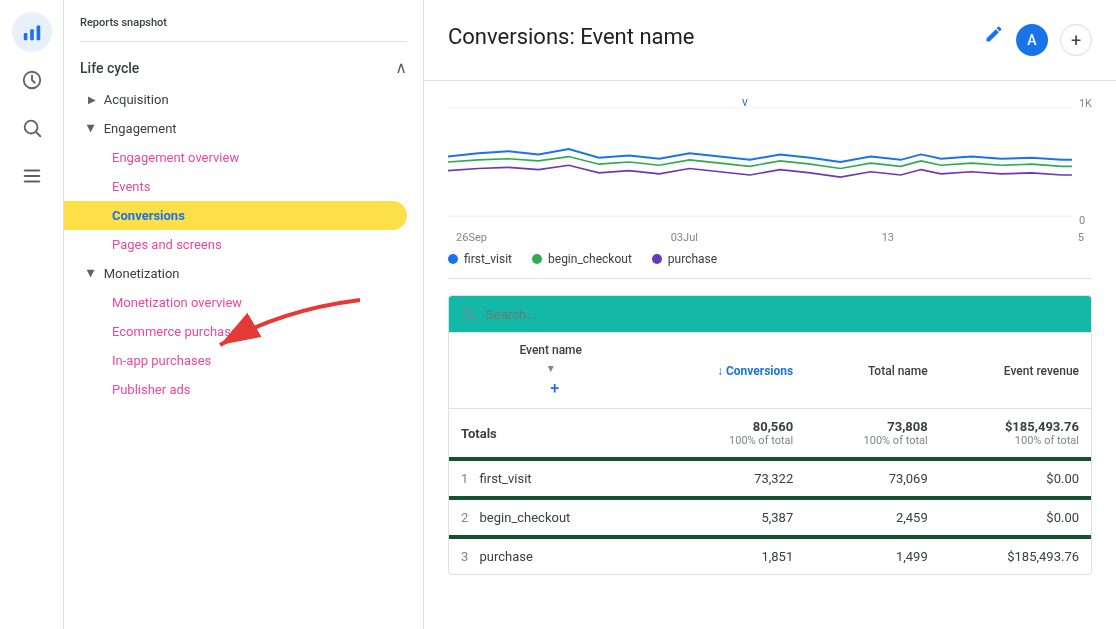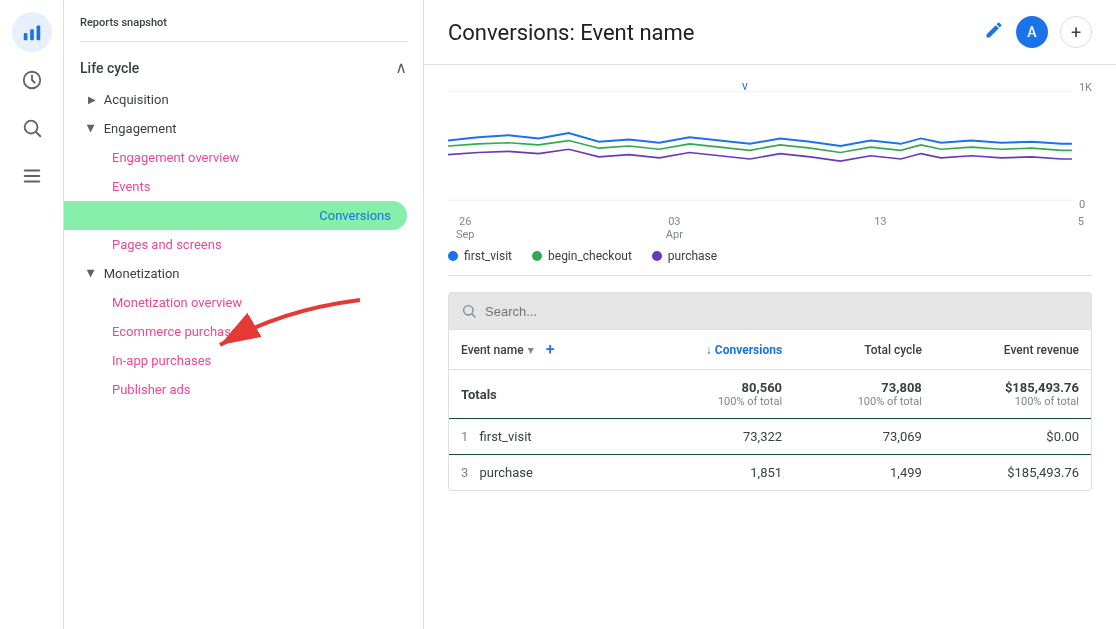--- a/index.html
+++ b/index.html
@@ -93,39 +93,37 @@
       display: inline-block;
     }
     .sidebar-group-header.closed .triangle {}
     .sidebar-item {
       padding: 7px 16px 7px 48px;
       cursor: pointer;
       font-size: 13px;
       color: #ec4899;
     }
     .sidebar-item.active {
-      background: #86efac;
+      background: #fde047;
       color: #1a73e8;
-      font-weight: 400;
+      font-weight: 700;
       border-radius: 0 20px 20px 0;
       margin-right: 16px;
-      text-align: right;
     }
 
     
     .main {
       flex: 1;
       display: flex;
       flex-direction: column;
       overflow: hidden;
     }
     .main-header {
       display: flex;
-      align-items: center;
-      padding: 16px 24px;
+      padding: 24px 24px;
       border-bottom: 1px solid #e0e0e0;
       gap: 12px;
     }
     .main-title {
       font-size: 22px;
       font-weight: 400;
       color: #202124;
       flex: 1;
     }
     .edit-icon {
@@ -181,21 +179,21 @@
       width: 100%;
       height: 100%;
     }
     .chart-labels {
       display: flex;
       justify-content: space-between;
       font-size: 11px;
       color: #80868b;
       padding: 4px 8px 0 8px;
     }
-    .chart-label-group { display: flex; flex-direction: column; align-items: center; }
+    .chart-label-group { display: flex; flex-direction: row; }
     .chart-y-labels {
       position: absolute;
       right: 0;
       top: 0;
       display: flex;
       flex-direction: column;
       justify-content: space-between;
       height: 100%;
       font-size: 11px;
       color: #80868b;
@@ -219,21 +217,21 @@
     }
 
     
     .search-bar {
       display: flex;
       align-items: center;
       gap: 8px;
       padding: 10px 12px;
       border: 1px solid #e0e0e0;
       border-radius: 4px 4px 0 0;
-      background: #e5e5e5;
+      background: #14b8a6;
       color: #80868b;
       font-size: 13px;
     }
     .table-wrapper {
       border: 1px solid #e0e0e0;
       border-top: none;
       border-radius: 0 0 4px 4px;
       overflow: hidden;
     }
     table {
@@ -245,30 +243,31 @@
       background: #fff;
       border-bottom: 1px solid #e0e0e0;
     }
     thead th {
       padding: 10px 12px;
       text-align: right;
       font-weight: 500;
       color: #3c4043;
       font-size: 12px;
       white-space: nowrap;
+      flex-direction: column;
     }
     thead th:first-child {
       text-align: left;
       display: flex;
       align-items: center;
       gap: 4px;
     }
     thead th.left { text-align: left; }
     tbody tr {
-      border-bottom: 1px solid #14532d;
+      border-bottom: 4px solid #14532d;
     }
     tbody tr:last-child { border-bottom: none; }
     tbody td {
       padding: 10px 12px;
       text-align: right;
       color: #3c4043;
     }
     tbody td:first-child { text-align: left; }
     .totals-row td {
       font-weight: 500;
@@ -391,21 +390,21 @@
           <span>0</span>
         </div>
       </div>
       <div class="chart-labels">
         <div class="chart-label-group">
           <span>26</span>
           <span>Sep</span>
         </div>
         <div class="chart-label-group">
           <span>03</span>
-          <span>Apr</span>
+          <span>Jul</span>
         </div>
         <div class="chart-label-group">
           <span>13</span>
           <span></span>
         </div>
         <div class="chart-label-group">
           <span>5</span>
           <span></span>
         </div>
       </div>
@@ -437,21 +436,21 @@
     <div class="table-wrapper">
       <table>
         <thead>
           <tr>
             <th class="left" style="text-align:left;padding:10px 12px;font-weight:500;font-size:12px;">
               <span>Event name</span>
               <span style="color:#80868b;">▾</span>
               <span style="margin-left:8px;color:#1a73e8;font-size:16px;cursor:pointer;">+</span>
             </th>
             <th style="color:#1a73e8;font-weight:bold;">↓ Conversions</th>
-            <th>Total cycle</th>
+            <th>Total name</th>
             <th>Event revenue</th>
           </tr>
         </thead>
         <tbody>
 
           <tr class="totals-row">
             <td class="totals-label" style="padding-left:12px;">
               <strong>Totals</strong>
             </td>
             <td>
@@ -468,20 +467,29 @@
             </td>
           </tr>
 
           <tr>
             <td style="padding-left:12px;">
               <span class="row-num">1</span>
               <span class="blue-link">first_visit</span>
             </td>
             <td>73,322</td>
             <td>73,069</td>
+            <td>$0.00</td>
+          </tr>
+          <tr>
+            <td style="padding-left:12px;">
+              <span class="row-num">2</span>
+              <span class="blue-link">begin_checkout</span>
+            </td>
+            <td>5,387</td>
+            <td>2,459</td>
             <td>$0.00</td>
           </tr>
           <tr>
             <td style="padding-left:12px;">
               <span class="row-num">3</span>
               <span class="blue-link">purchase</span>
             </td>
             <td>1,851</td>
             <td>1,499</td>
             <td>$185,493.76</td>

